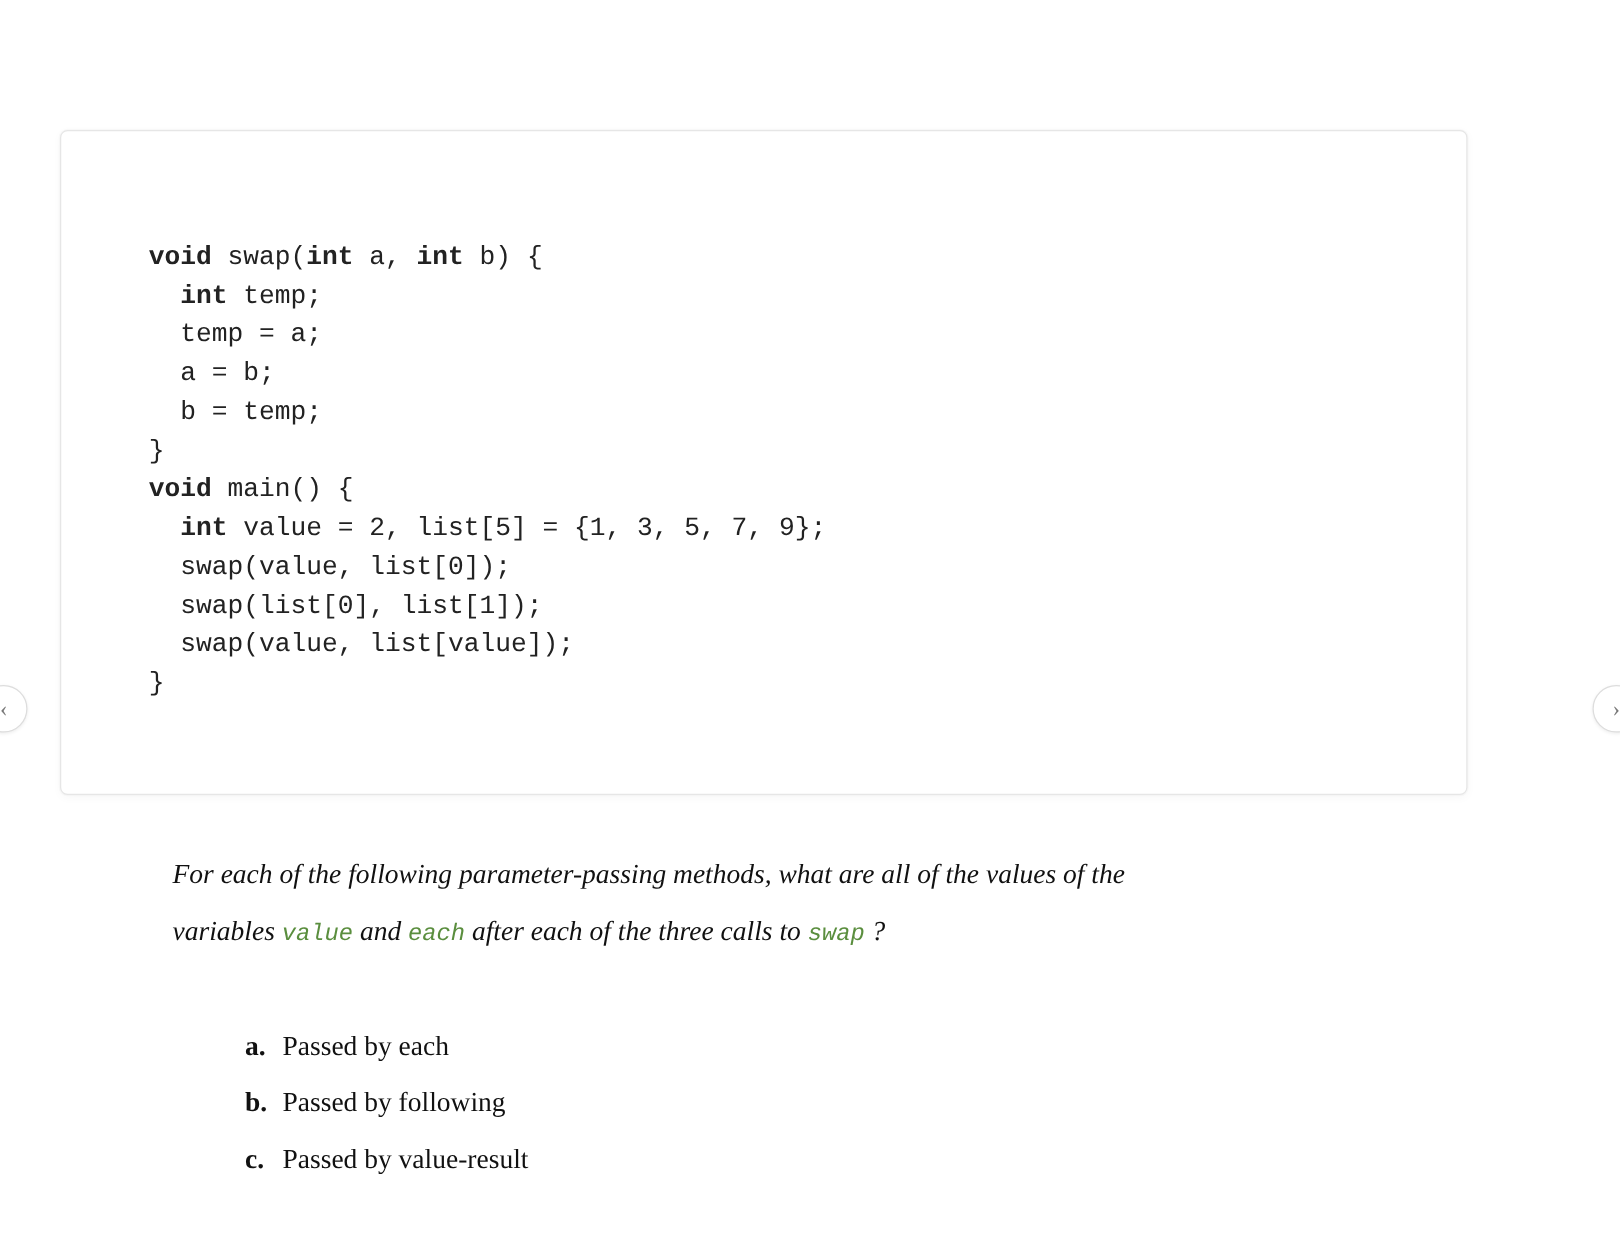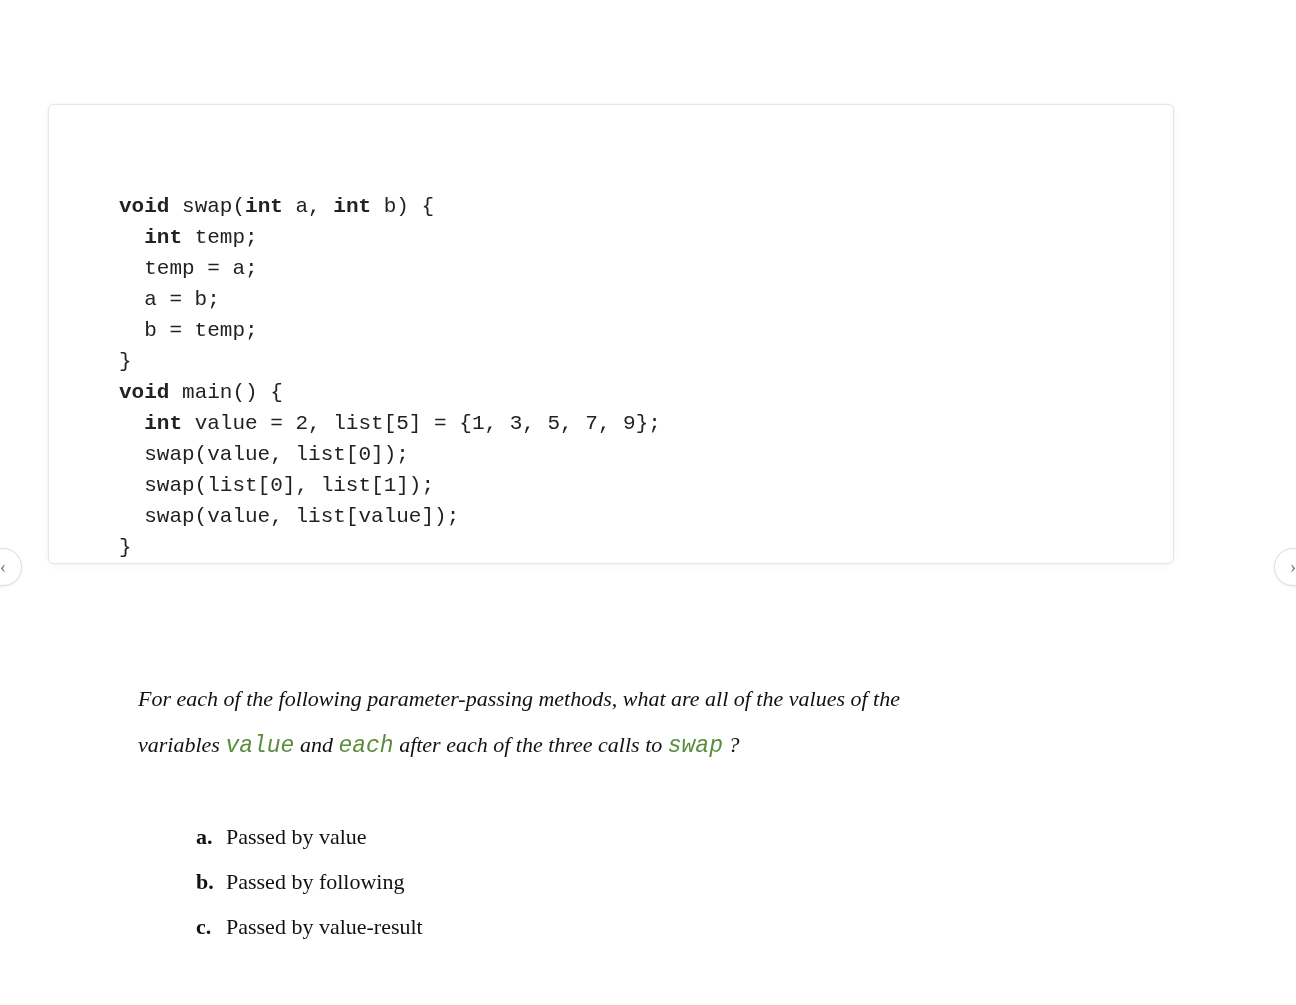--- a/index.html
+++ b/index.html
@@ -29,21 +29,21 @@
   .q-number {
     font-weight: bold;
     margin-right: 10px;
   }
 
   .code-box {
     position: absolute;
     top: 104px;
     left: 48px;
     width: 1126px;
-    height: 460px;
+    height: 532px;
     border: 1px solid #e6e6e6;
     box-shadow: 0 0 0 1px rgba(0,0,0,0.02), 0 2px 8px rgba(0,0,0,0.03);
     border-radius: 6px;
     background: #fff;
     box-sizing: border-box;
   }
   .code-inner {
     position: absolute;
     top: 86px;
     left: 70px;
@@ -64,21 +64,21 @@
     left: 138px;
     right: 90px;
     font-size: 22px;
     line-height: 46px;
     color: #111;
     font-style: italic;
   }
   .question-text .code {
     font-family: 'Courier New', Courier, monospace;
     color: #5a8e3e;
-    font-size: 23px;
+    font-size: 19px;
     text-align: center;
   }
 
   .options {
     position: absolute;
     top: 814px;
     left: 196px;
     font-size: 22px;
     line-height: 45px;
   }
@@ -151,21 +151,21 @@
   <div class="question-text">
     <div>For each of the following parameter-passing methods, what are all of the values of the</div>
     <div>
       <span>variables </span><span class="code">value</span><span> and </span><span class="code">each</span><span> after each of the three calls to </span><span class="code">swap</span><span> ?</span>
     </div>
   </div>
 
   <div class="options">
     <div class="opt">
       <span class="letter">a.</span>
-      <span>Passed by value</span>
+      <span>Passed by each</span>
     </div>
     <div class="opt">
       <span class="letter">b.</span>
       <span>Passed by following</span>
     </div>
     <div class="opt">
       <span class="letter">c.</span>
       <span>Passed by value-result</span>
     </div>
   </div>

